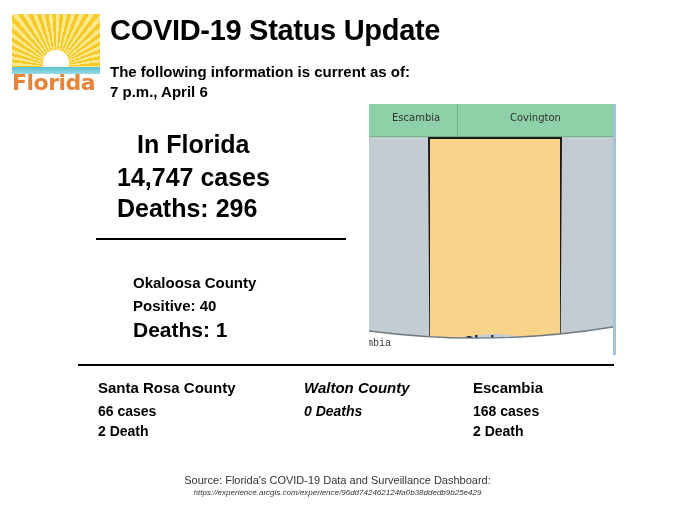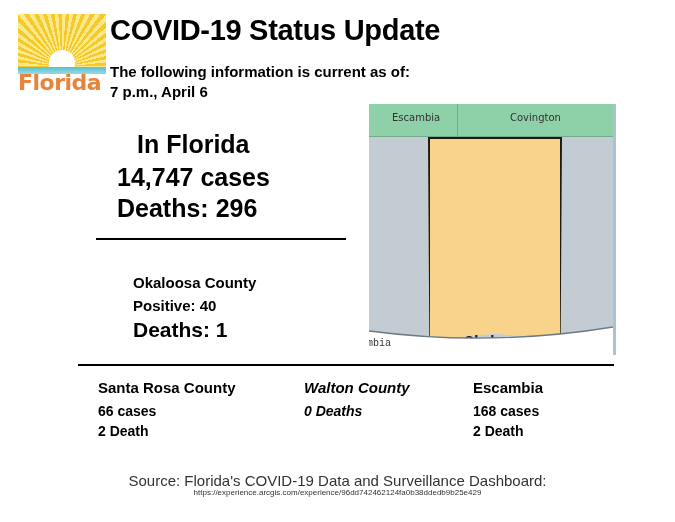--- a/index.html
+++ b/index.html
@@ -12,21 +12,21 @@
     height: 522px;
     position: relative;
     overflow: hidden;
     font-family: "Liberation Sans", sans-serif;
     color: #000000;
   }
 
   
   #logo {
     position: absolute;
-    left: 18px;
+    left: 12px;
     top: 14px;
     width: 108px;
     height: 88px;
   }
   #logo-sun {
     position: relative;
     width: 88px;
     height: 53px;
     overflow: hidden;
     background: #f6d33c;
@@ -286,28 +286,29 @@
 
   
   #footer {
     position: absolute;
     left: 0;
     right: 0;
     top: 474px;
     text-align: center;
   }
   #source-line {
-    font-size: 15px;
+    font-size: 11px;
     color: #333333;
     line-height: 13px;
   }
   #source-url {
     font-size: 8px;
     color: #333333;
     line-height: 12px;
+    font-style: italic;
   }
 </style>
 </head>
 <body>
 
 <div id="logo">
   <div id="logo-sun">
     <div class="rays"></div>
     <div class="orb"></div>
   </div>

